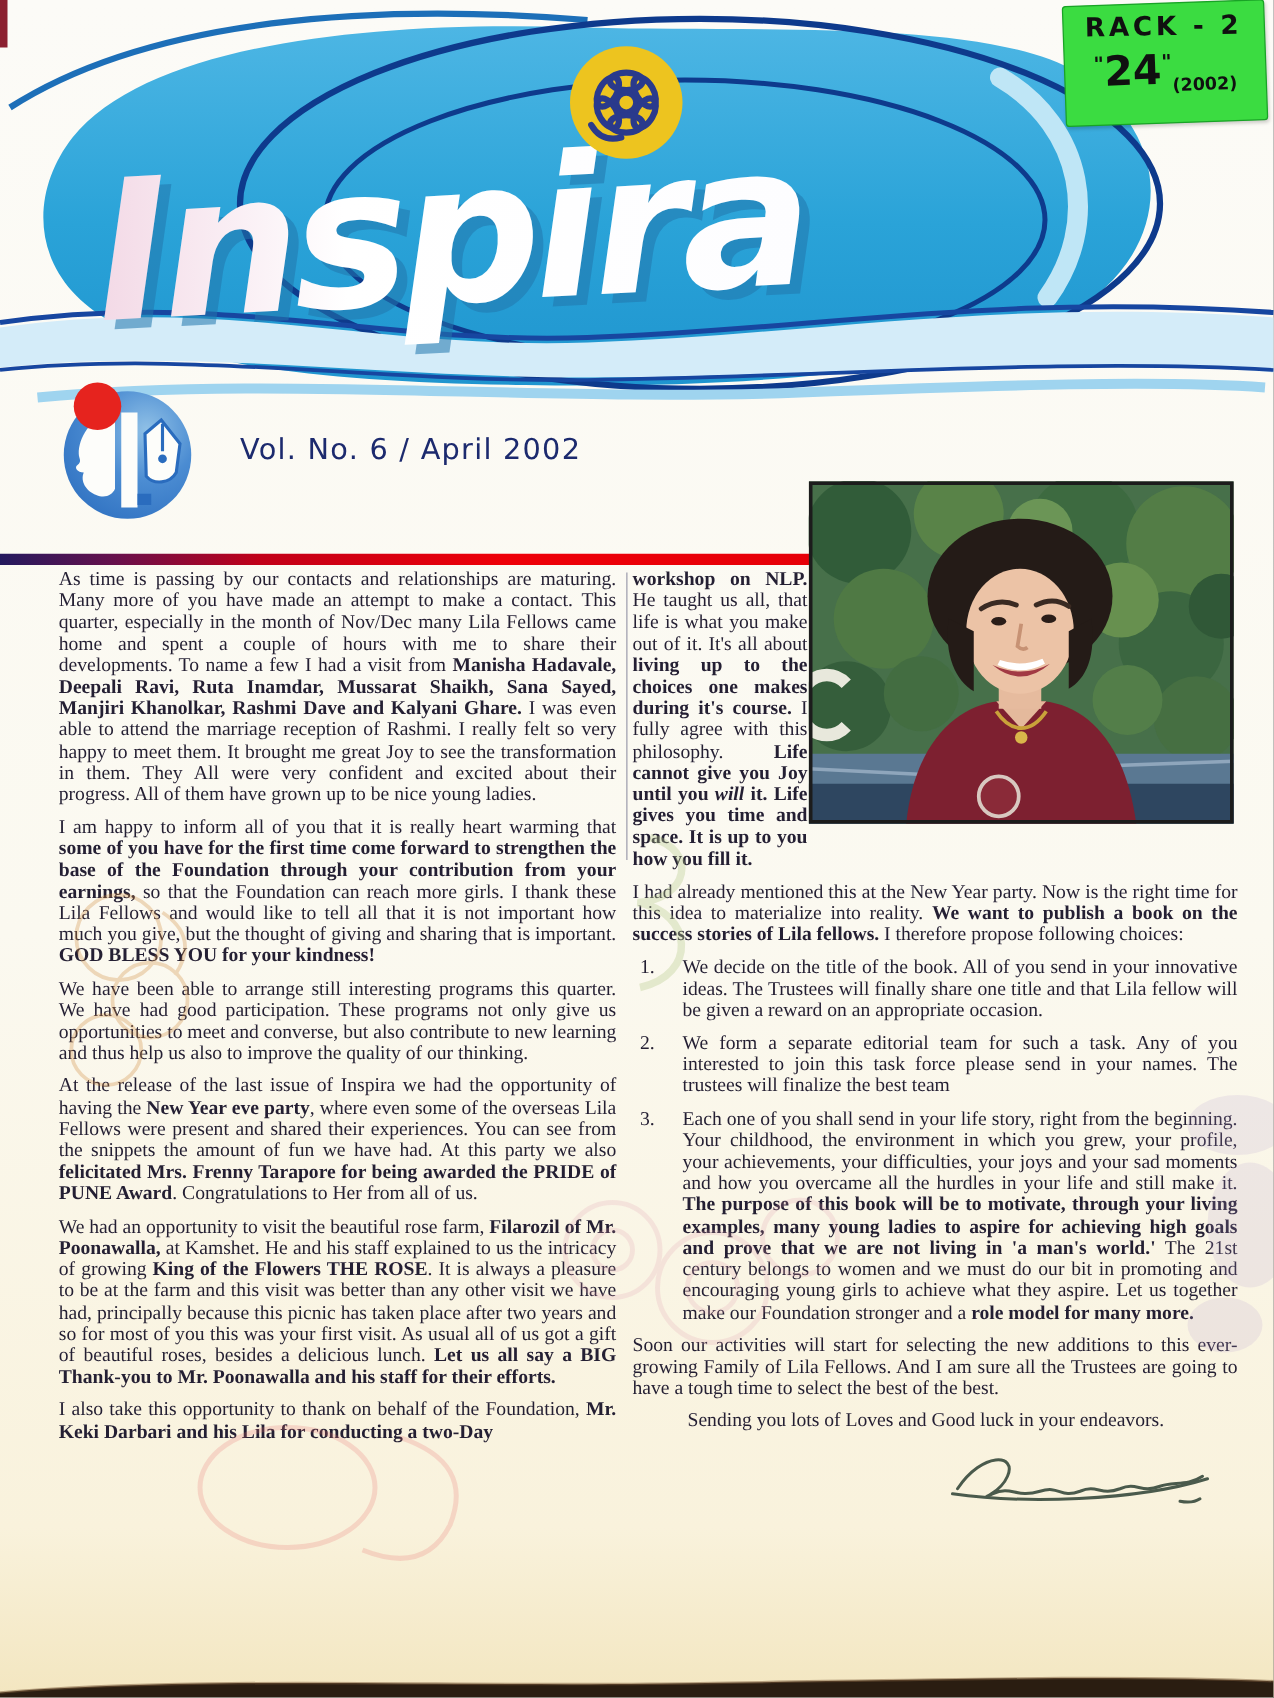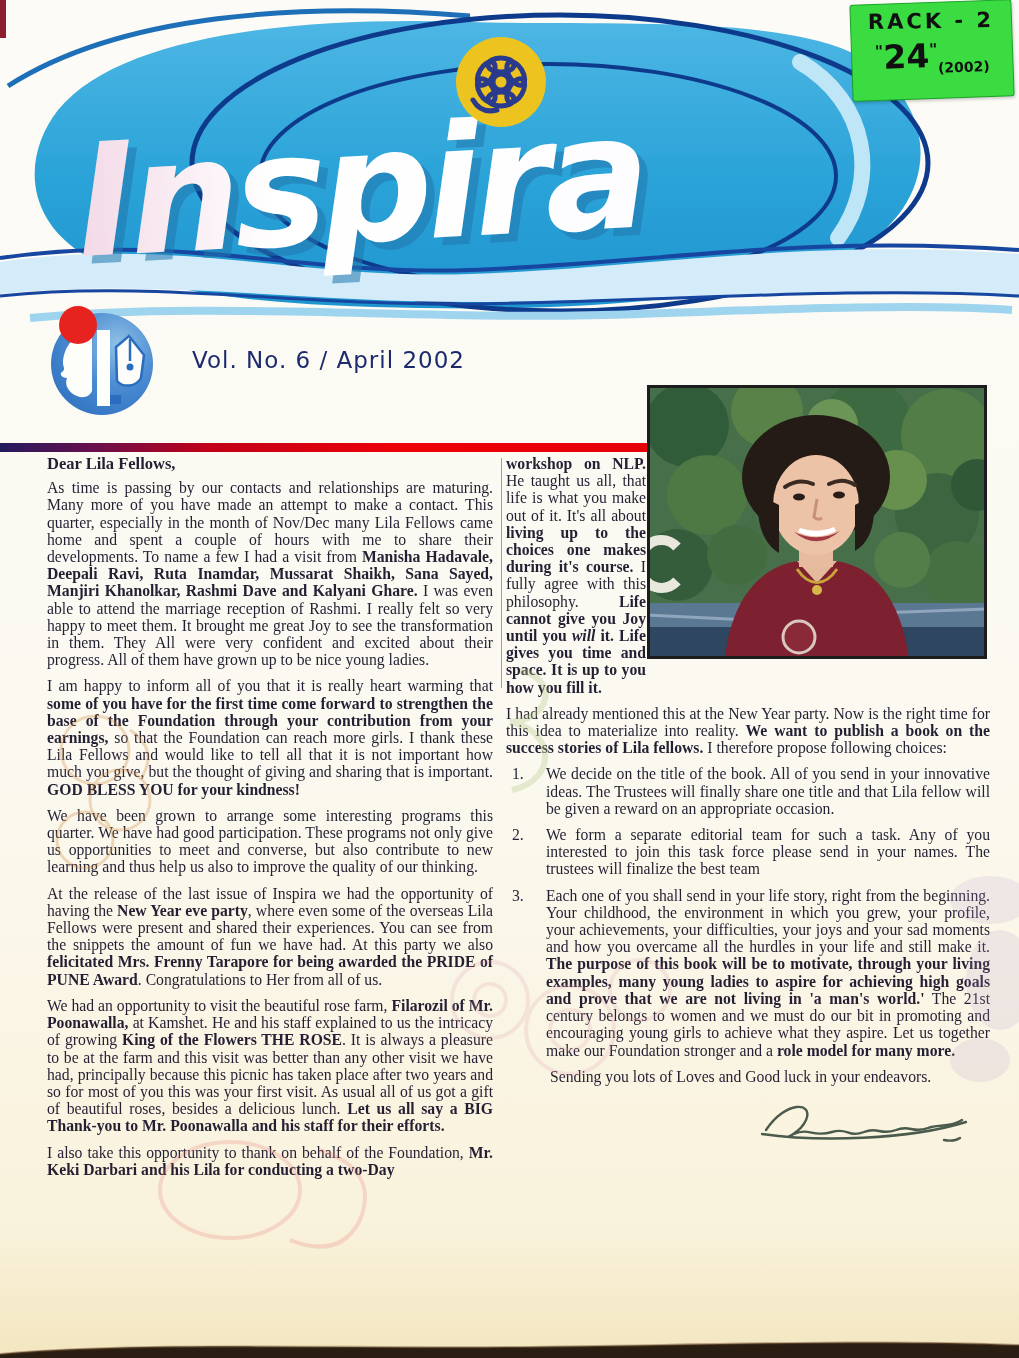--- a/index.html
+++ b/index.html
@@ -172,24 +172,23 @@
       <path d="M147 147 q 23 19 46 -1 q -22 12 -46 1 Z" fill="#a23a44"></path>
       <path d="M151 147 q 19 9 38 -1 l -2 -4 q -17 7 -34 1 Z" fill="#fff"></path>
       <path d="M150 184 C 162 202,178 202,190 184" fill="none" stroke="#c9a23a" stroke-width="3"></path>
       <circle cx="170" cy="205" r="5" fill="#d9b64a"></circle>
       <circle cx="152" cy="252" r="16" fill="#8a2a38" stroke="#d8c8c0" stroke-width="3"></circle>
     </g>
     <rect x="1.5" y="1.5" width="337" height="271" fill="none" stroke="#1c1c1c" stroke-width="3"></rect>
   </svg>
 
   <div class="abs col leftcol">
-    <p class="sal">Dear Lila Fellows,</p>
     <p><span>As time is passing by our contacts and relationships are maturing. Many more of you have made an attempt to make a contact. This quarter, especially in the month of Nov/Dec many Lila Fellows came home and spent a couple of hours with me to share their developments. To name a few I had a visit from </span><span class="b">Manisha Hadavale, Deepali Ravi, Ruta Inamdar, Mussarat Shaikh, Sana Sayed, Manjiri Khanolkar, Rashmi Dave and Kalyani Ghare.</span><span> I was even able to attend the marriage reception of Rashmi. I really felt so very happy to meet them. It brought me great Joy to see the transformation in them. They All were very confident and excited about their progress. All of them have grown up to be nice young ladies.</span></p>
     <p><span>I am happy to inform all of you that it is really heart warming that </span><span class="b">some of you have for the first time come forward to strengthen the base of the Foundation through your contribution from your earnings,</span><span> so that the Foundation can reach more girls. I thank these Lila Fellows and would like to tell all that it is not important how much you give, but the thought of giving and sharing that is important. </span><span class="b">GOD BLESS YOU for your kindness!</span></p>
-    <p><span>We have been grown to arrange some interesting programs this quarter. We have had good participation. These programs not only give us opportunities to meet and converse, but also contribute to new learning and thus help us also to improve the quality of our thinking.</span></p>
+    <p><span>We have been able to arrange still interesting programs this quarter. We have had good participation. These programs not only give us opportunities to meet and converse, but also contribute to new learning and thus help us also to improve the quality of our thinking.</span></p>
     <p><span>At the release of the last issue of Inspira we had the opportunity of having the </span><span class="b">New Year eve party</span><span>, where even some of the overseas Lila Fellows were present and shared their experiences. You can see from the snippets the amount of fun we have had. At this party we also </span><span class="b">felicitated Mrs. Frenny Tarapore for being awarded the PRIDE of PUNE Award</span><span>. Congratulations to Her from all of us.</span></p>
     <p><span>We had an opportunity to visit the beautiful rose farm, </span><span class="b">Filarozil of Mr. Poonawalla,</span><span> at Kamshet. He and his staff explained to us the intricacy of growing </span><span class="b">King of the Flowers THE ROSE</span><span>. It is always a pleasure to be at the farm and this visit was better than any other visit we have had, principally because this picnic has taken place after two years and so for most of you this was your first visit. As usual all of us got a gift of beautiful roses, besides a delicious lunch. </span><span class="b">Let us all say a BIG Thank-you to Mr. Poonawalla and his staff for their efforts.</span></p>
     <p><span>I also take this opportunity to thank on behalf of the Foundation, </span><span class="b">Mr. Keki Darbari and his Lila for conducting a two-Day</span></p>
   </div>
 
   <div class="abs col rightcol">
     <div class="spacer"></div>
     <p><span class="b">workshop on NLP.</span><span> He taught us all, that life is what you make out of it. It's all about </span><span class="b">living up to the choices one makes during it's course.</span><span> I fully agree with this philosophy. </span><span class="b">Life cannot give you Joy until you </span><span class="b i">will</span><span class="b"> it. Life gives you time and space. It is up to you how you fill it.</span></p>
     <p><span>I had already mentioned this at the New Year party.  Now is the right time for this idea to materialize into reality. </span><span class="b">We want to publish a book on the success stories of Lila fellows.</span><span> I therefore propose following choices:</span></p>
     <div class="li">
@@ -197,20 +196,21 @@
       <span class="litext"><span>We decide on the title of the book. All of you send in your innovative ideas. The Trustees will finally share one title and that Lila fellow will be given a reward on an appropriate occasion.</span></span>
     </div>
     <div class="li">
       <span class="num">2.</span>
       <span class="litext"><span>We form a separate editorial team for such a task. Any of you interested to join this task force please send in your names. The trustees will finalize the best team</span></span>
     </div>
     <div class="li">
       <span class="num">3.</span>
       <span class="litext"><span>Each one of you shall send in your life story, right from the beginning. Your childhood, the environment in which you grew, your profile, your achievements, your difficulties, your joys and your sad moments and how you overcame all the hurdles in your life and still make it.  </span><span class="b">The purpose of this book will be to motivate, through your living examples, many young ladies to aspire for achieving high goals and prove that we are not living in 'a man's world.'</span><span>  The 21st century belongs to women and we must do our bit in promoting and encouraging young girls to achieve what they aspire. Let us together make our Foundation stronger and a </span><span class="b">role model for many more.</span></span>
     </div>
+    <p><span>Soon our activities will start for selecting the new additions to this ever-growing Family of Lila Fellows.  And I am sure all the Trustees are going to have a tough time to select the best of the best.</span></p>
     <p class="closing">Sending you lots of Loves and Good luck in your endeavors.</p>
     <svg class="sig" viewBox="0 0 214 62" aria-label="Poonawalla">
       <g fill="none" stroke="#4a5a4c" stroke-width="2.4" stroke-linecap="round">
         <path d="M8 36 C 28 6,56 8,48 26 C 42 40,22 46,36 40 C 52 33,54 44,74 38 C 90 33,90 44,106 38 C 120 32,122 42,138 36 C 152 30,154 40,170 34 C 180 30,192 34,204 26"></path>
         <path d="M4 40 C 60 48,150 46,208 28"></path>
         <path d="M186 46 q 10 2 16 -2"></path>
       </g>
     </svg>
   </div>
 

